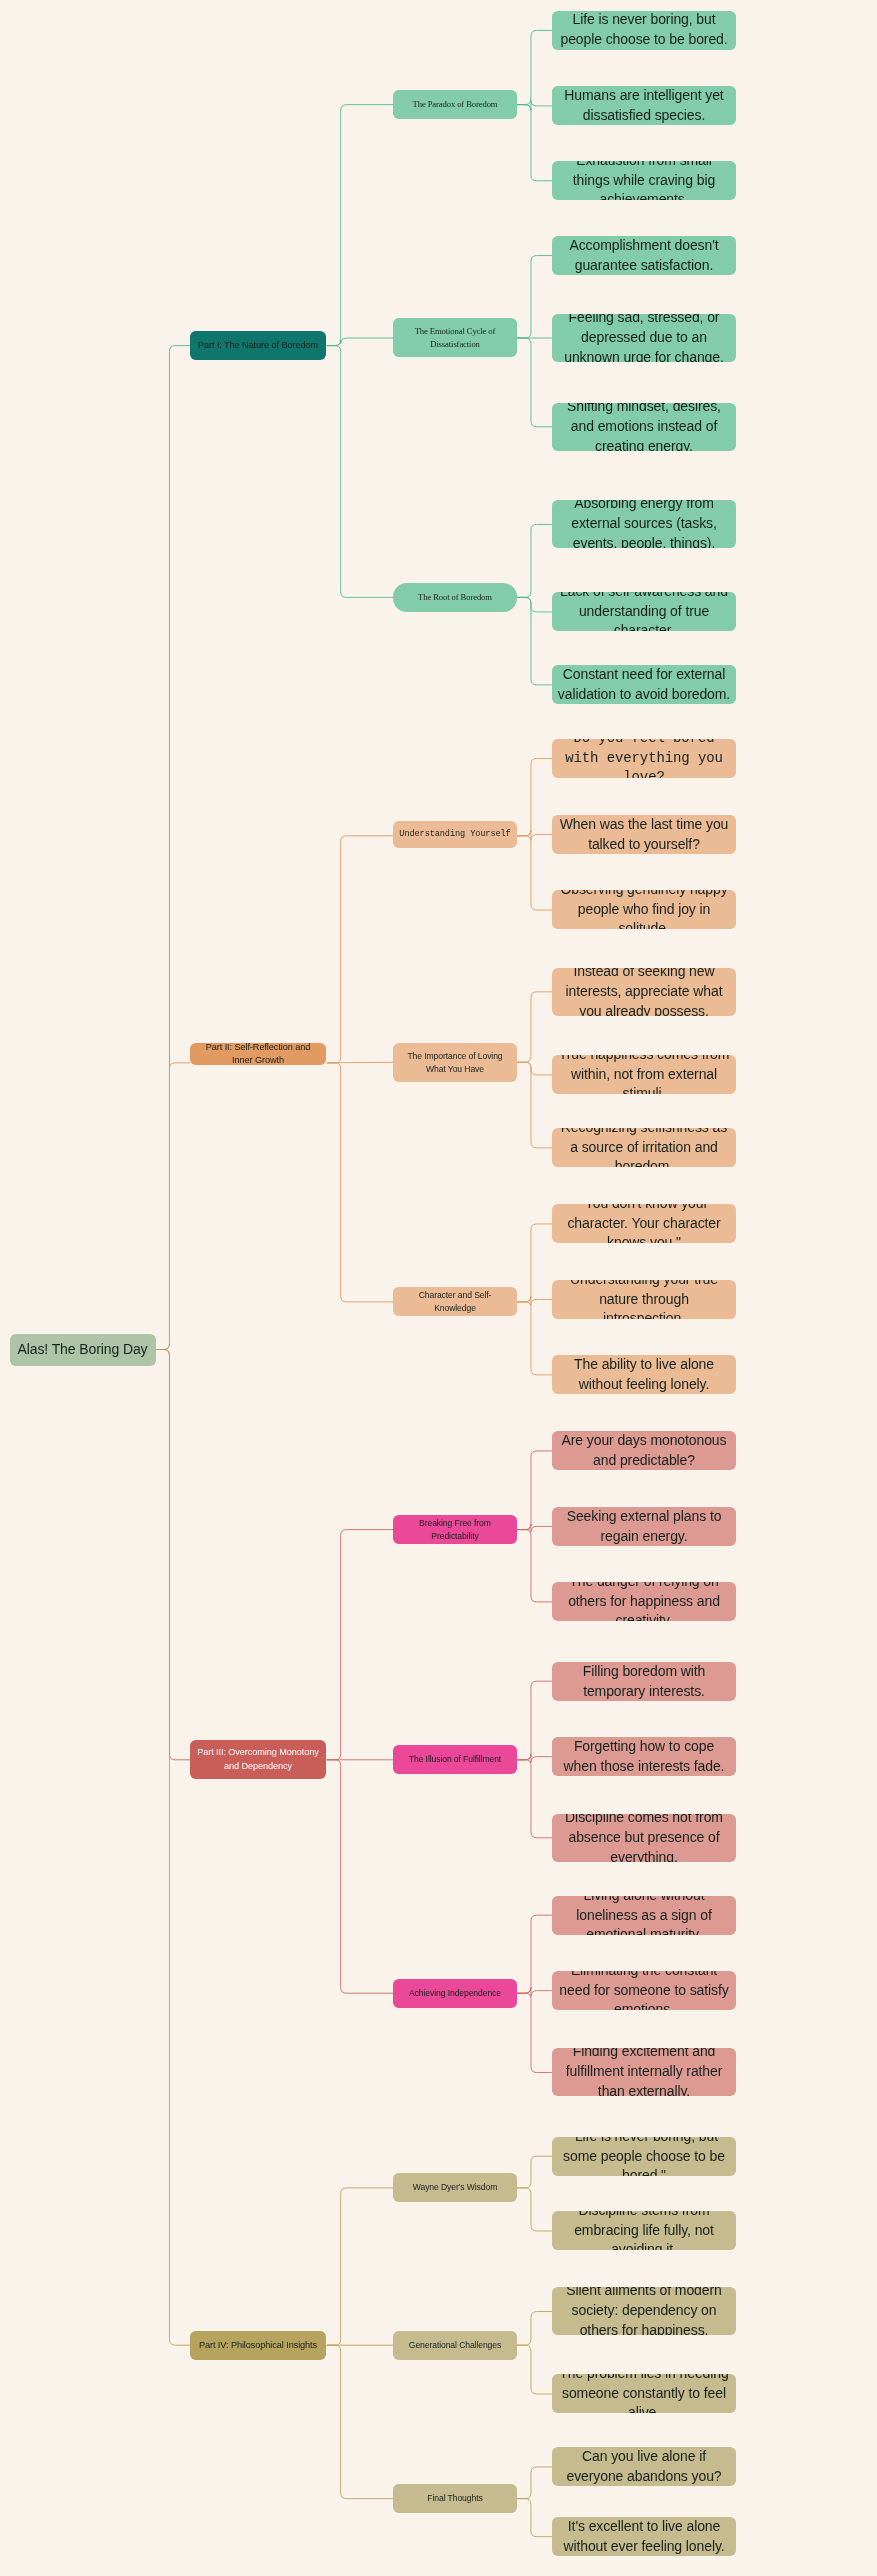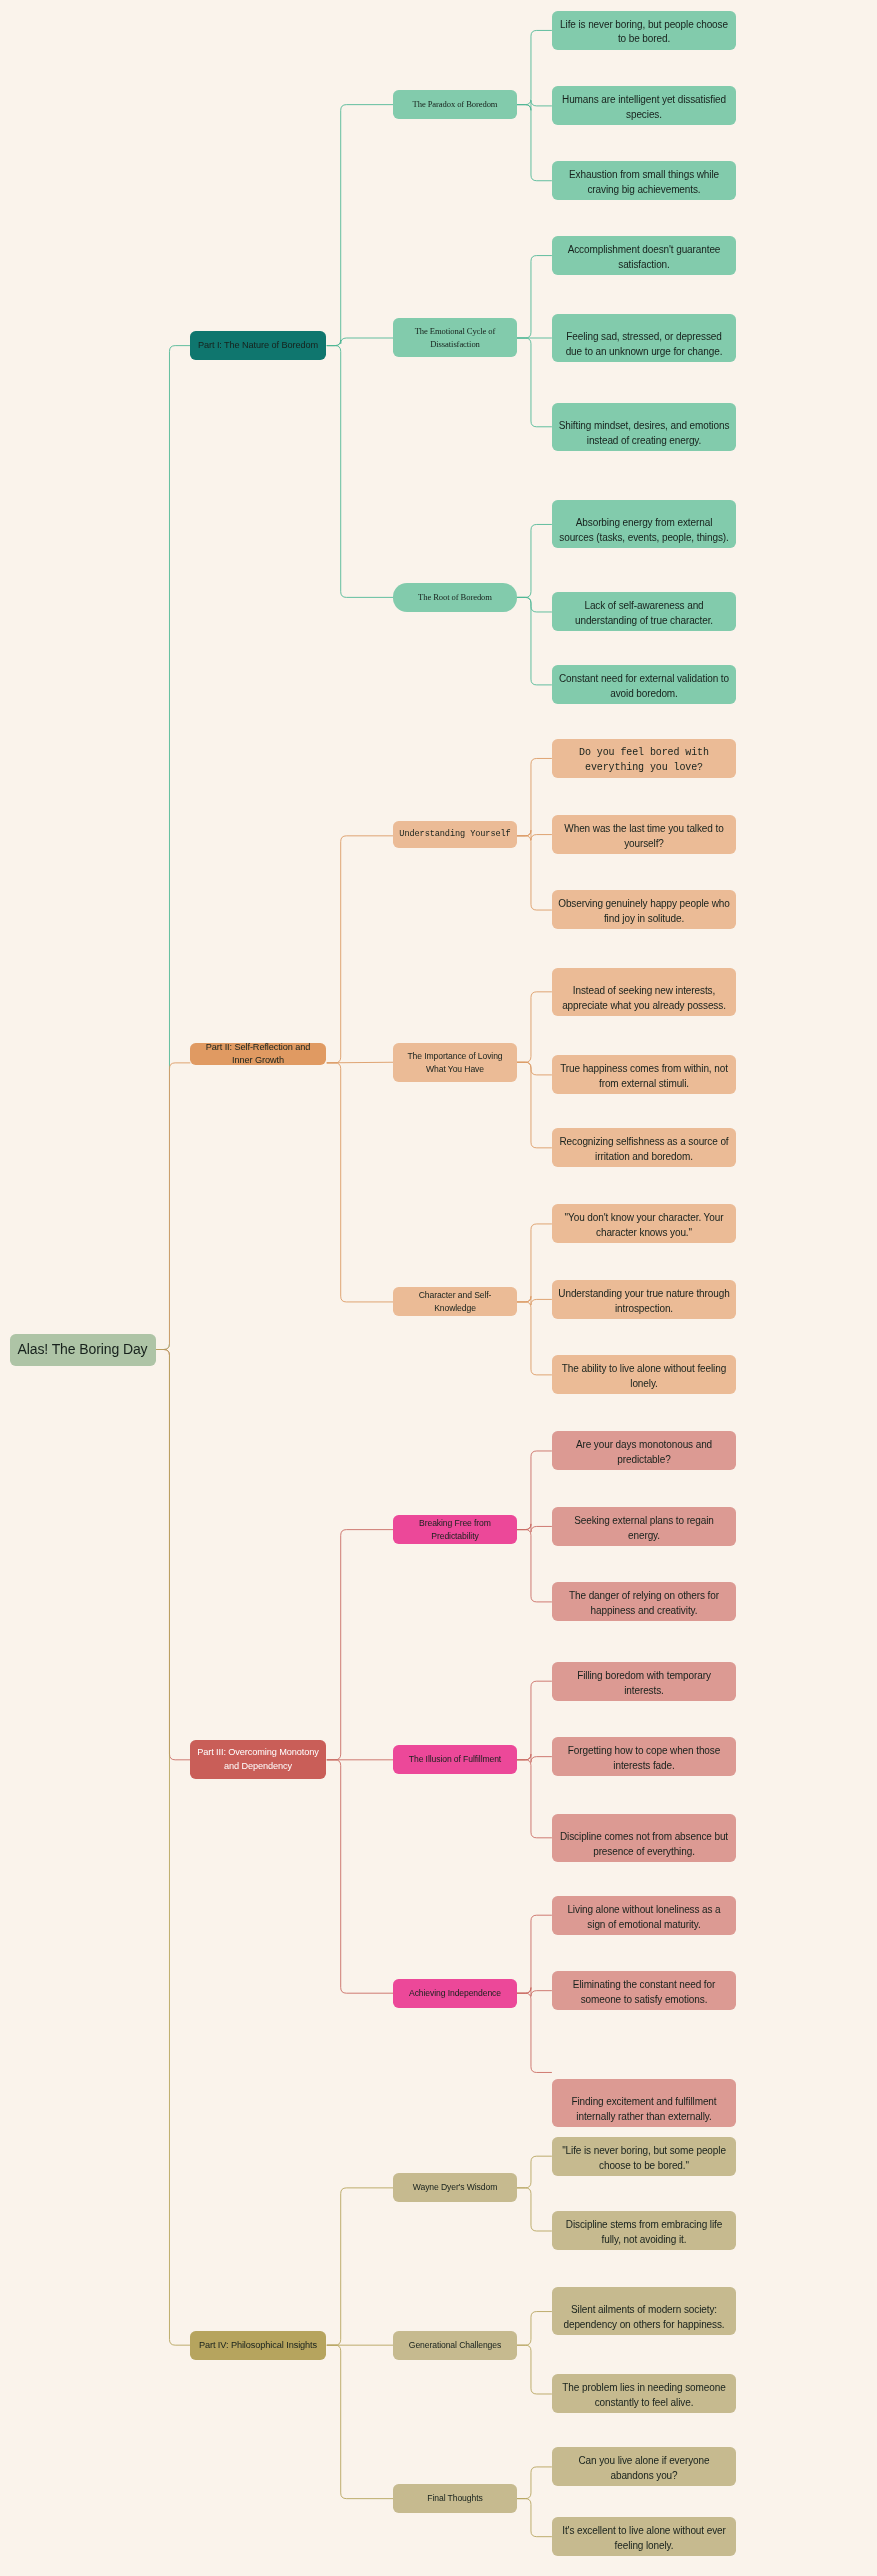--- a/index.html
+++ b/index.html
@@ -33,21 +33,21 @@
     padding: 3.2px 5.7px;
     line-height: 1.42;
     color: #17211c;
     letter-spacing: -0.1px;
     overflow: hidden;
   }
   .node span { display: block; width: 100%; }
   .n-root  { font-size: 14px; background: #AEC4A6; }
   .n-l1    { font-size: 9.2px; }
   .n-l2    { font-size: 8.6px; }
-  .n-l3    { font-size: 10px; align-items: flex-end; }
+  .n-l3    { font-size: 14px; }
 
   
   .c1-l1 { background: #0f766e; }
   .c1-l2 { background: #82CBAC; font-family: Liberation Serif, serif; }
   .c1-l3 { background: #82CBAC; }
   
   .c2-l1 { background: #E09A62; }
   .c2-l2 { background: #EBBB96; }
   .c2-l3 { background: #EBBB96; }
   
@@ -225,21 +225,21 @@
       </div>
       <div class="node n-l2 c3-l2" style="left: 393px; top: 1979px; width: 124px; height: 29px;">
         <span>Achieving Independence</span>
       </div>
       <div class="node n-l3 c3-l3" style="left: 552px; top: 1896px; width: 184px; height: 39px;">
         <span>Living alone without loneliness as a sign of emotional maturity.</span>
       </div>
       <div class="node n-l3 c3-l3" style="left: 552px; top: 1971px; width: 184px; height: 39px;">
         <span>Eliminating the constant need for someone to satisfy emotions.</span>
       </div>
-      <div class="node n-l3 c3-l3" style="left: 552px; top: 2048px; width: 184px; height: 48px; margin-top: 31px;">
+      <div class="node n-l3 c3-l3" style="left: 552px; top: 2048px; width: 184px; height: 48px;">
         <span>Finding excitement and fulfillment internally rather than externally.</span>
       </div>
       <div class="node n-l1 c4-l1" style="left: 190px; top: 2331px; width: 136px; height: 29px;">
         <span>Part IV: Philosophical Insights</span>
       </div>
       <div class="node n-l2 c4-l2" style="left: 393px; top: 2173px; width: 124px; height: 29px;">
         <span>Wayne Dyer's Wisdom</span>
       </div>
       <div class="node n-l3 c4-l3" style="left: 552px; top: 2137px; width: 184px; height: 39px;">
         <span>"Life is never boring, but some people choose to be bored."</span>

